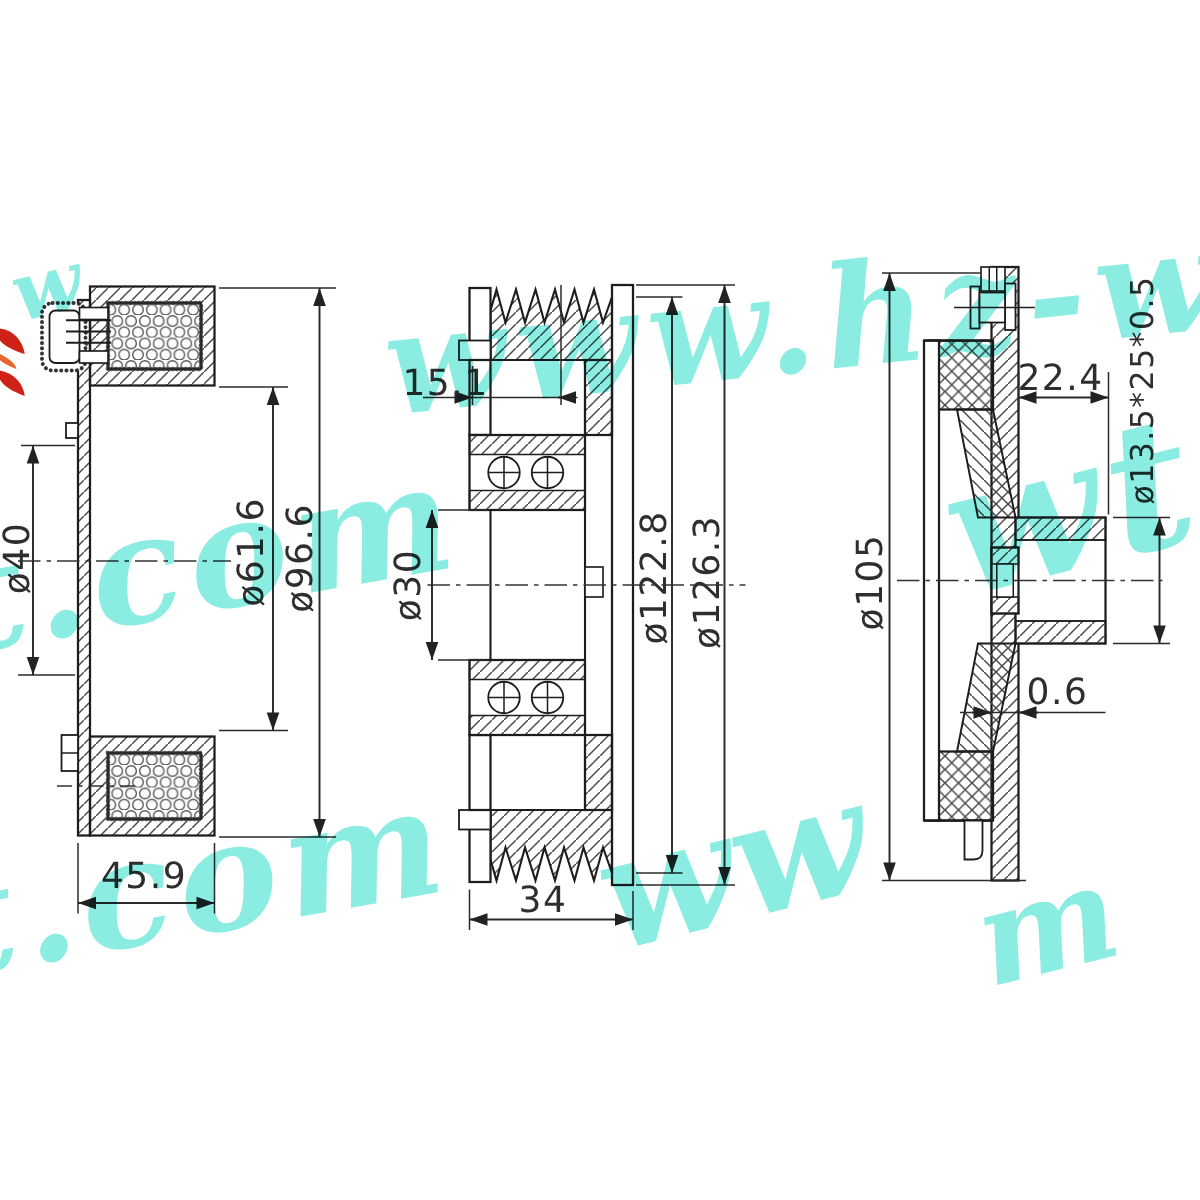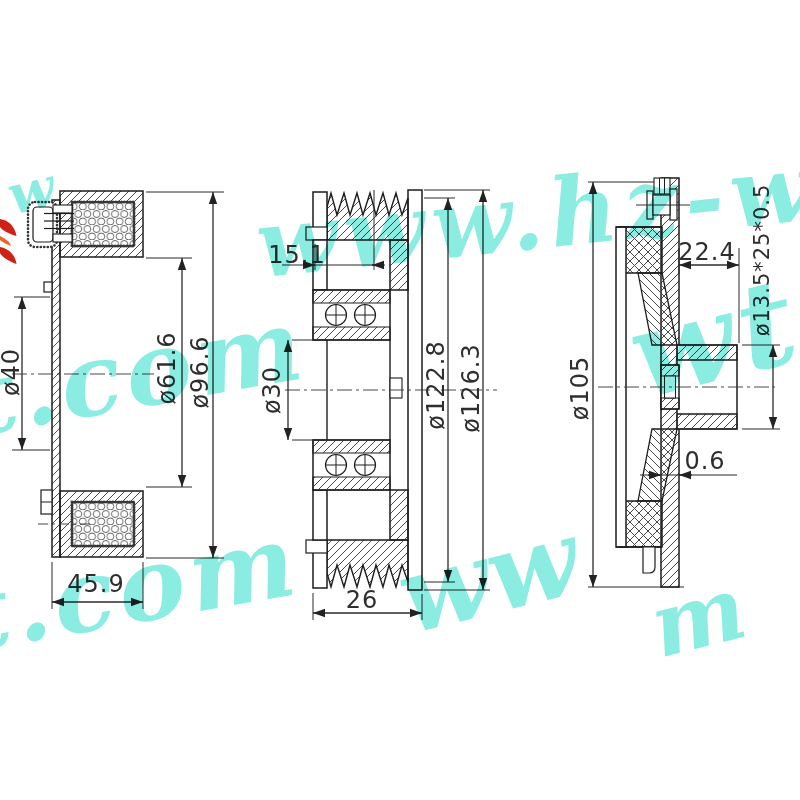--- a/index.html
+++ b/index.html
@@ -222,21 +222,21 @@
 
 <div class="labels">
   <div class="dim v" style="left:11px;top:372px">ø40</div>
   <div class="dim v" style="left:167px;top:368px">ø61.6</div>
   <div class="dim v" style="left:200px;top:372px">ø96.6</div>
   <div class="dim" style="left:96px;top:584px">45.9</div>
   <div class="dim" style="left:297px;top:255px">15.1</div>
   <div class="dim v" style="left:272px;top:390px">ø30</div>
   <div class="dim v" style="left:436px;top:385px">ø122.8</div>
   <div class="dim v" style="left:471px;top:388px">ø126.3</div>
-  <div class="dim" style="left:362px;top:600px">26</div>
+  <div class="dim" style="left:362px;top:600px">34</div>
   <div class="dim v" style="left:580px;top:388px">ø105</div>
   <div class="dim" style="left:707px;top:252px">22.4</div>
   <div class="dim v small" style="left:762px;top:260px">ø13.5*25*0.5</div>
   <div class="dim" style="left:705px;top:461px">0.6</div>
 </div>
 
 <div class="wmlayer">
   <div class="wm wm0">w</div>
   <div class="wm wm1">www.hz-wt.</div>
   <div class="wm wm2">t.com</div>

